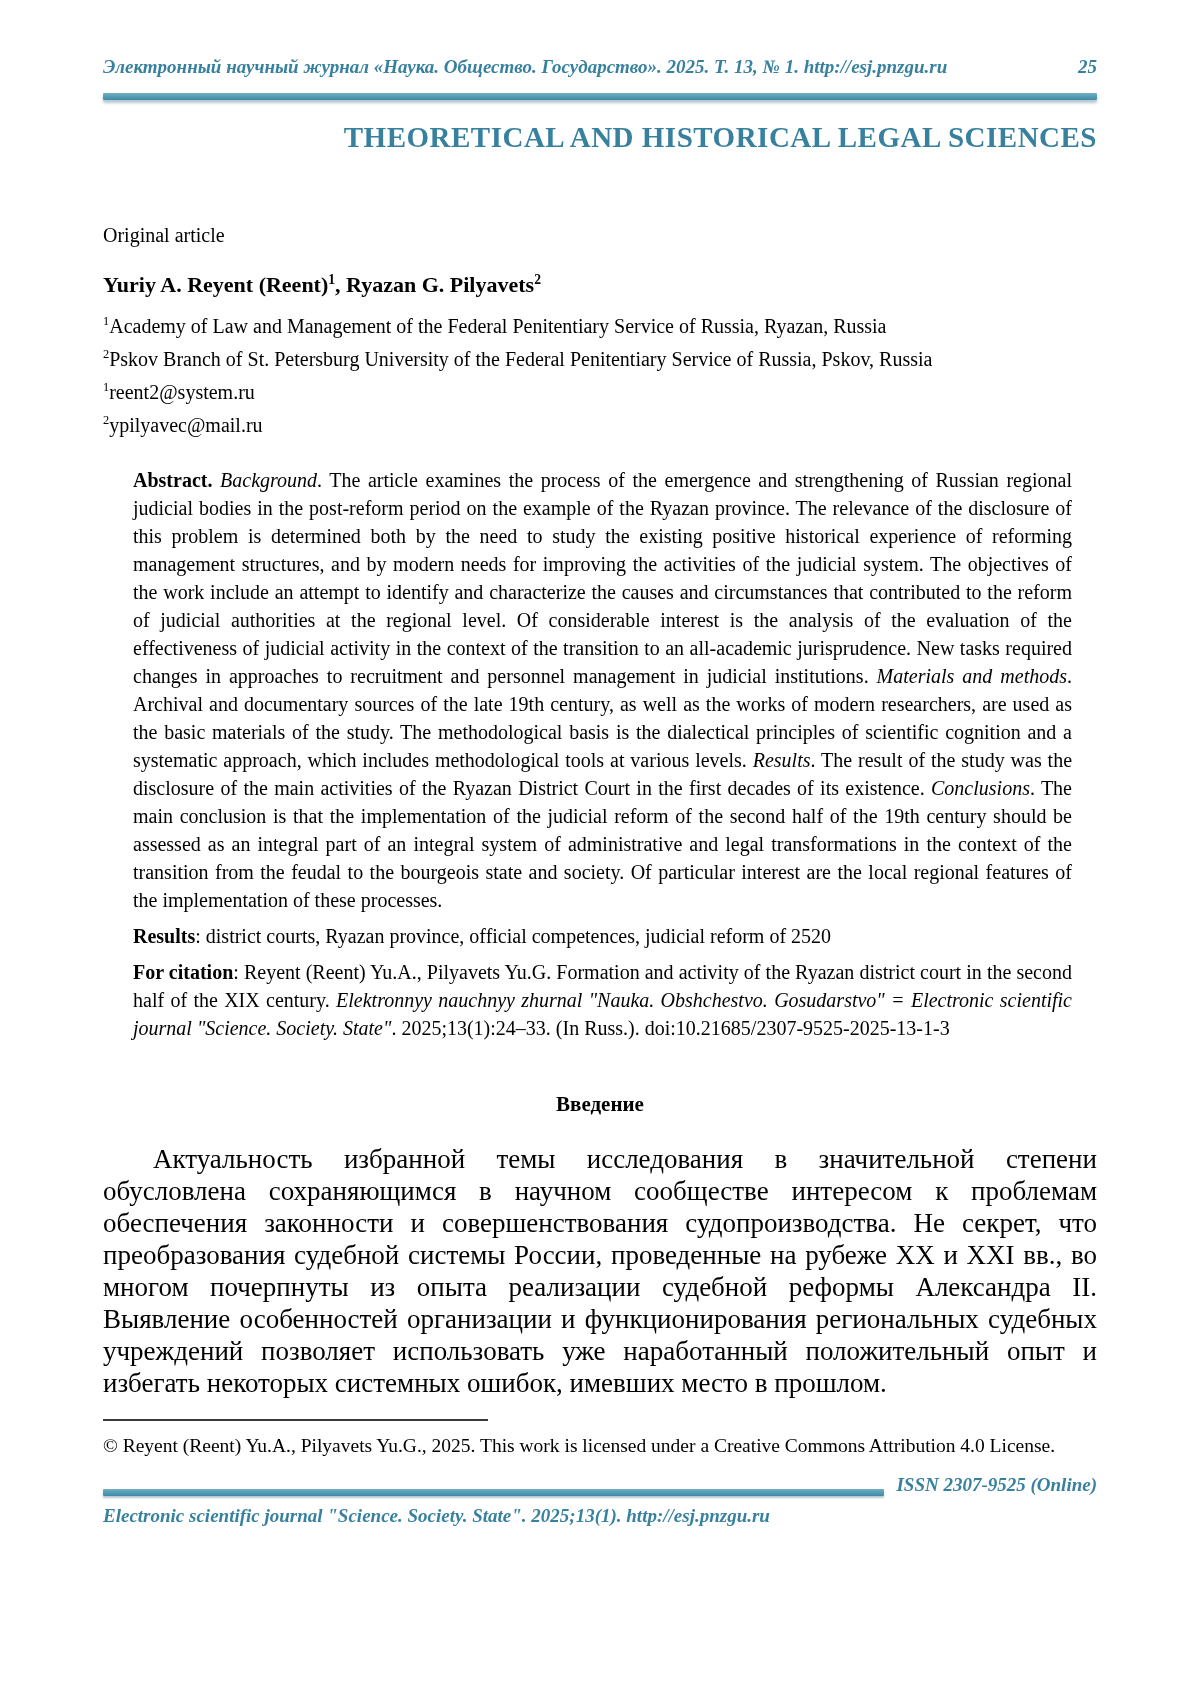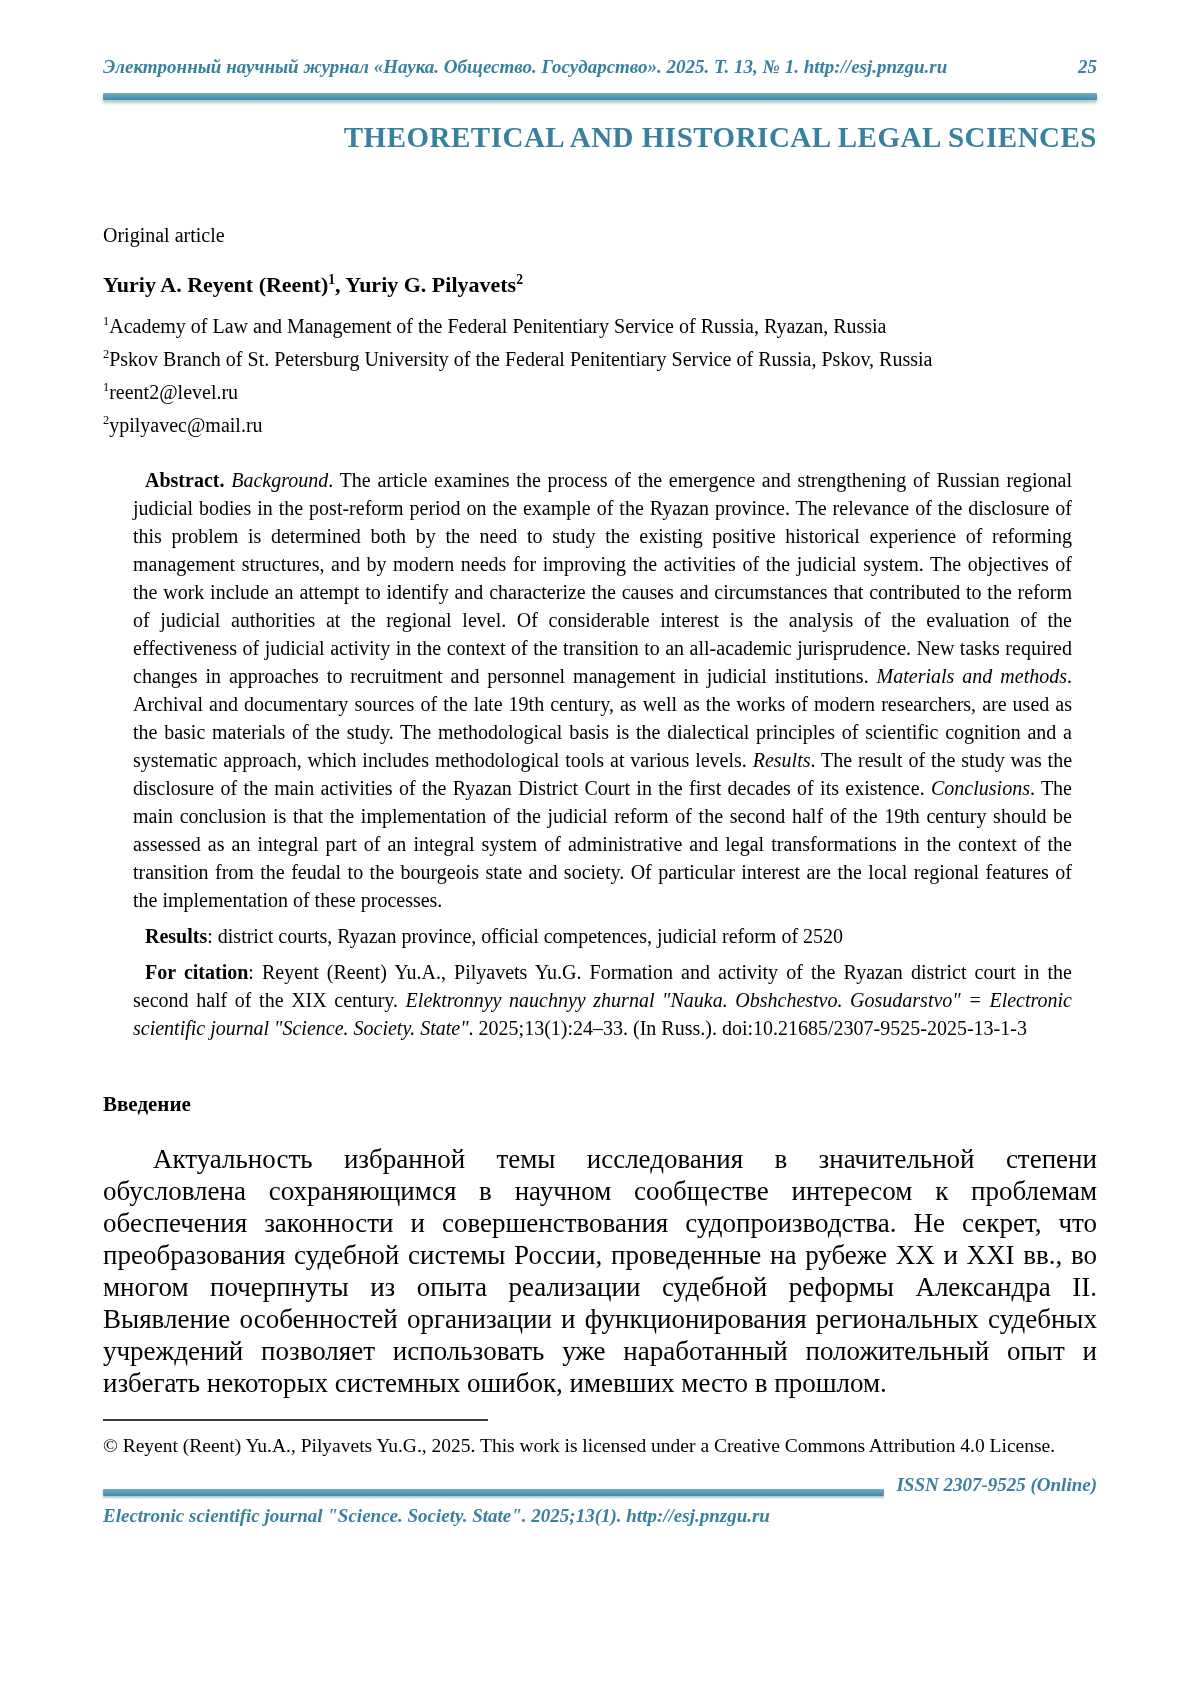--- a/index.html
+++ b/index.html
@@ -60,26 +60,27 @@
   sup { font-size: 0.62em; vertical-align: super; line-height: 0; }
 
   
   .abstract-block {
     margin: 24px 25px 0 30px;
     font-size: 20px;
     line-height: 28px;
     text-align: justify;
   }
   .abstract-block p + p { margin-top: 8px; }
-  .seg-bold { font-weight: bold; margin-left: 12px; }
+  .seg-bold { font-weight: bold; }
   .seg-italic { font-style: italic; }
 
   
   .intro-heading {
     margin-top: 50px;
+    text-align: center;
     font-size: 21px;
     font-weight: bold;
   }
   .intro-body { margin-top: 26px; }
   .intro-paragraph {
     font-size: 27px;
     line-height: 32px;
     text-align: justify;
     text-indent: 50px;
   }
@@ -135,26 +136,26 @@
   <div class="running-head">
     <span>Электронный научный журнал «Наука. Общество. Государство». 2025. Т. 13, № 1.  http://esj.pnzgu.ru</span>
     <span>25</span>
   </div>
   <div class="head-rule"></div>
   <div class="section-title">THEORETICAL AND HISTORICAL LEGAL SCIENCES</div>
 
   <p class="article-type">Original article</p>
 
 
-  <p class="authors-line"><span>Yuriy A. Reyent (Reent)</span><sup>1</sup><span>, Yuriy G. Pilyavets</span><sup>2</sup></p>
+  <p class="authors-line"><span>Yuriy A. Reyent (Reent)</span><sup>1</sup><span>, Ryazan G. Pilyavets</span><sup>2</sup></p>
 
   <div class="affiliations">
     <p class="affiliation-line"><sup>1</sup><span>Academy of Law and Management of the Federal Penitentiary Service of Russia, Ryazan, Russia</span></p>
     <p class="affiliation-line"><sup>2</sup><span>Pskov Branch of St. Petersburg University of the Federal Penitentiary Service of Russia, Pskov, Russia</span></p>
-    <p class="affiliation-line"><sup>1</sup><span>reent2@level.ru</span></p>
+    <p class="affiliation-line"><sup>1</sup><span>reent2@system.ru</span></p>
     <p class="affiliation-line"><sup>2</sup><span>ypilyavec@mail.ru</span></p>
   </div>
 
   <div class="abstract-block">
     <p><span class="seg-bold">Abstract. </span><span class="seg-italic">Background</span><span>. The article examines the process of the emergence and strengthening of Russian regional judicial bodies in the post-reform period on the example of the Ryazan province. The relevance of the disclosure of this problem is determined both by the need to study the existing positive historical experience of reforming management structures, and by modern needs for improving the activities of the judicial system. The objectives of the work include an attempt to identify and characterize the causes and circumstances that contributed to the reform of judicial authorities at the regional level. Of considerable interest is the analysis of the evaluation of the effectiveness of judicial activity in the context of the transition to an all-academic jurisprudence. New tasks required changes in approaches to recruitment and personnel management in judicial institutions. </span><span class="seg-italic">Materials and methods</span><span>. Archival and documentary sources of the late 19th century, as well as the works of modern researchers, are used as the basic materials of the study. The methodological basis is the dialectical principles of scientific cognition and a systematic approach, which includes methodological tools at various levels. </span><span class="seg-italic">Results</span><span>. The result of the study was the disclosure of the main activities of the Ryazan District Court in the first decades of its existence. </span><span class="seg-italic">Conclusions</span><span>. The main conclusion is that the implementation of the judicial reform of the second half of the 19th century should be assessed as an integral part of an integral system of administrative and legal transformations in the context of the transition from the feudal to the bourgeois state and society. Of particular interest are the local regional features of the implementation of these processes.</span></p>
     <p><span class="seg-bold">Results</span><span>: district courts, Ryazan province, official competences, judicial reform of 2520</span></p>
     <p><span class="seg-bold">For citation</span><span>: Reyent (Reent) Yu.A., Pilyavets Yu.G. Formation and activity of the Ryazan district court in the second half of the XIX century. </span><span class="seg-italic">Elektronnyy nauchnyy zhurnal "Nauka. Obshchestvo. Gosudarstvo" = Electronic scientific journal "Science. Society. State"</span><span>. 2025;13(1):24–33. (In Russ.). doi:10.21685/2307-9525-2025-13-1-3</span></p>
   </div>
 
   <div class="intro-heading">Введение</div>

